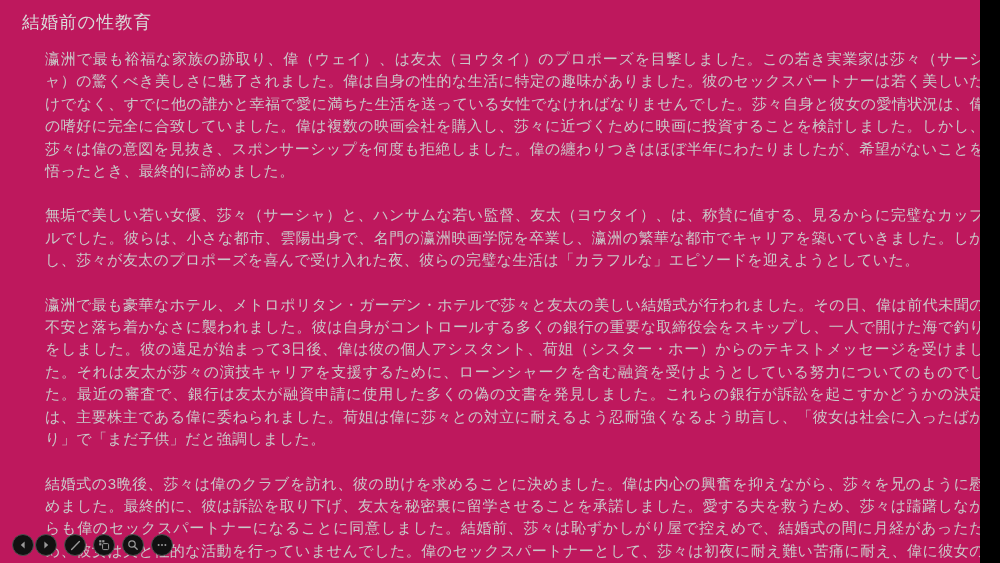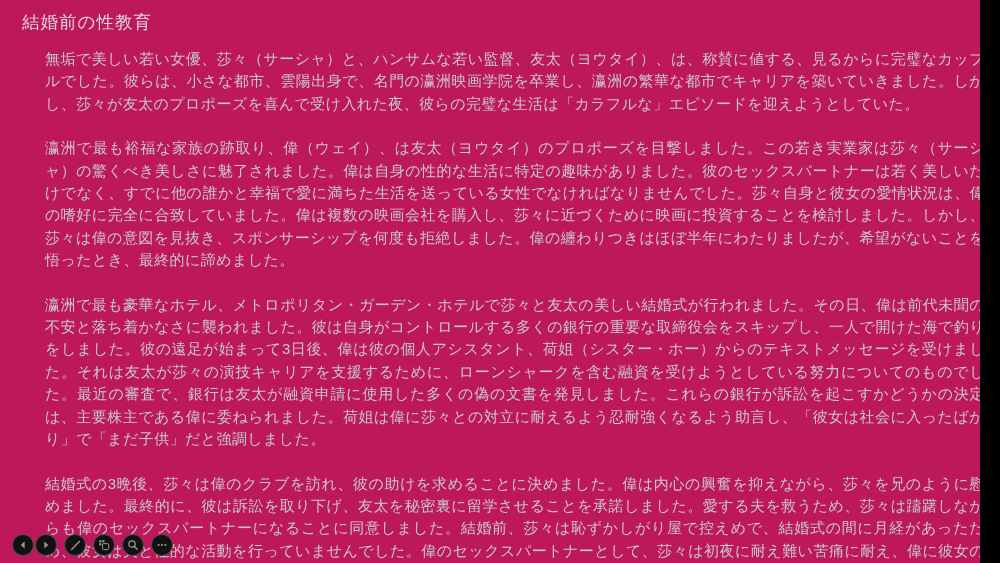--- a/index.html
+++ b/index.html
@@ -68,22 +68,22 @@
   }
 </style>
 </head>
 <body>
 
 <div class="slide">
 
   <h1 class="doc-title">結婚前の性教育</h1>
 
   <div class="doc-body">
+    <p>瀛洲で最も裕福な家族の跡取り、偉（ウェイ）、は友太（ヨウタイ）のプロポーズを目撃しました。この若き実業家は莎々（サーシャ）の驚くべき美しさに魅了されました。偉は自身の性的な生活に特定の趣味がありました。彼のセックスパートナーは若く美しいだけでなく、すでに他の誰かと幸福で愛に満ちた生活を送っている女性でなければなりませんでした。莎々自身と彼女の愛情状況は、偉の嗜好に完全に合致していました。偉は複数の映画会社を購入し、莎々に近づくために映画に投資することを検討しました。しかし、莎々は偉の意図を見抜き、スポンサーシップを何度も拒絶しました。偉の纏わりつきはほぼ半年にわたりましたが、希望がないことを悟ったとき、最終的に諦めました。</p>
     <p>無垢で美しい若い女優、莎々（サーシャ）と、ハンサムな若い監督、友太（ヨウタイ）、は、称賛に値する、見るからに完璧なカップルでした。彼らは、小さな都市、雲陽出身で、名門の瀛洲映画学院を卒業し、瀛洲の繁華な都市でキャリアを築いていきました。しかし、莎々が友太のプロポーズを喜んで受け入れた夜、彼らの完璧な生活は「カラフルな」エピソードを迎えようとしていた。</p>
-    <p>瀛洲で最も裕福な家族の跡取り、偉（ウェイ）、は友太（ヨウタイ）のプロポーズを目撃しました。この若き実業家は莎々（サーシャ）の驚くべき美しさに魅了されました。偉は自身の性的な生活に特定の趣味がありました。彼のセックスパートナーは若く美しいだけでなく、すでに他の誰かと幸福で愛に満ちた生活を送っている女性でなければなりませんでした。莎々自身と彼女の愛情状況は、偉の嗜好に完全に合致していました。偉は複数の映画会社を購入し、莎々に近づくために映画に投資することを検討しました。しかし、莎々は偉の意図を見抜き、スポンサーシップを何度も拒絶しました。偉の纏わりつきはほぼ半年にわたりましたが、希望がないことを悟ったとき、最終的に諦めました。</p>
     <p>瀛洲で最も豪華なホテル、メトロポリタン・ガーデン・ホテルで莎々と友太の美しい結婚式が行われました。その日、偉は前代未聞の不安と落ち着かなさに襲われました。彼は自身がコントロールする多くの銀行の重要な取締役会をスキップし、一人で開けた海で釣りをしました。彼の遠足が始まって3日後、偉は彼の個人アシスタント、荷姐（シスター・ホー）からのテキストメッセージを受けました。それは友太が莎々の演技キャリアを支援するために、ローンシャークを含む融資を受けようとしている努力についてのものでした。最近の審査で、銀行は友太が融資申請に使用した多くの偽の文書を発見しました。これらの銀行が訴訟を起こすかどうかの決定は、主要株主である偉に委ねられました。荷姐は偉に莎々との対立に耐えるよう忍耐強くなるよう助言し、「彼女は社会に入ったばかり」で「まだ子供」だと強調しました。</p>
     <p>結婚式の3晩後、莎々は偉のクラブを訪れ、彼の助けを求めることに決めました。偉は内心の興奮を抑えながら、莎々を兄のように慰めました。最終的に、彼は訴訟を取り下げ、友太を秘密裏に留学させることを承諾しました。愛する夫を救うため、莎々は躊躇しながらも偉のセックスパートナーになることに同意しました。結婚前、莎々は恥ずかしがり屋で控えめで、結婚式の間に月経があったため、彼女は夫と性的な活動を行っていませんでした。偉のセックスパートナーとして、莎々は初夜に耐え難い苦痛に耐え、偉に彼女の口と肛門の処女性を捧げました。1年間の関係を通じて、偉の嗜好は変わることなく、彼は決して膣への挿入を行いませんでした。莎々と友太がついに再会したとき、彼女は処女のままで幸せな結婚生活を始めました。偉の継続的な支援により、友太のキャリアは繁栄し、莎々の結婚生活は映画で演じたキャラクターよりも幸せでした。</p>
   </div>
 
   <div class="toolbar">
 
     <button class="tb-btn" title="">
       <svg width="12" height="12" viewBox="0 0 12 12">
         <path d="M7.6 2.6 L3.8 6 L7.6 9.4 Z" fill="#9a9a9a"></path>
       </svg>

